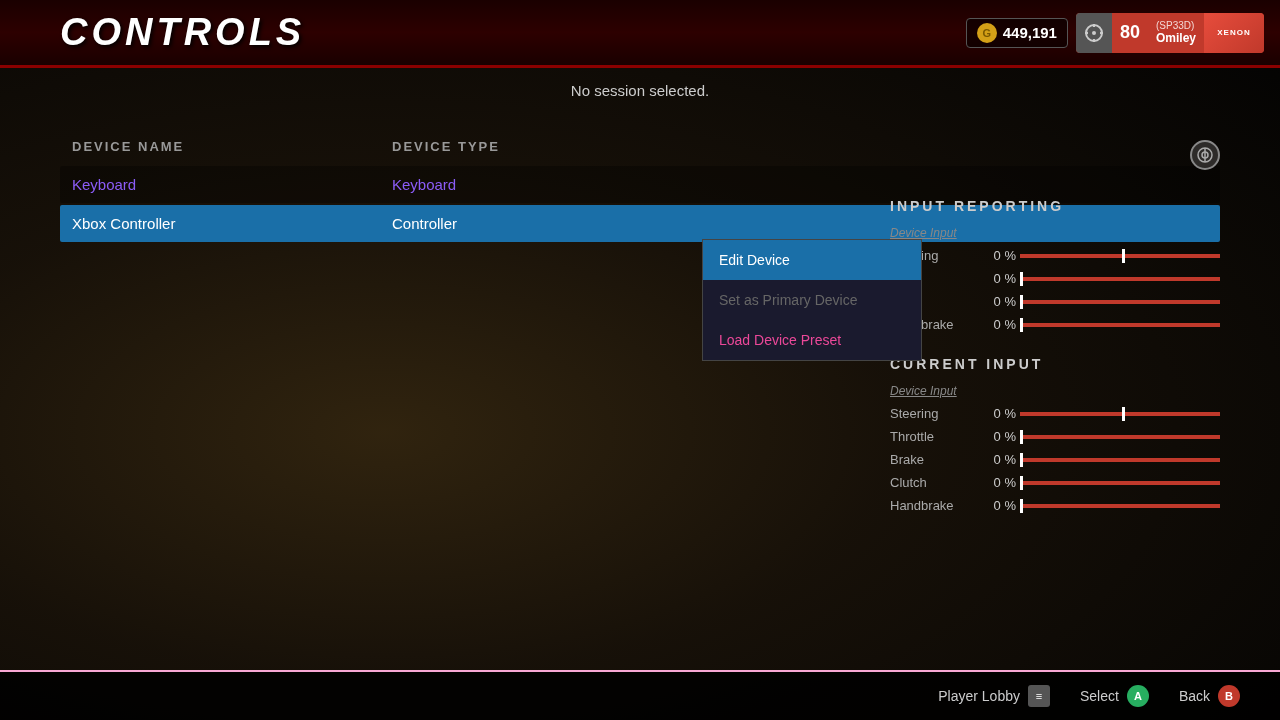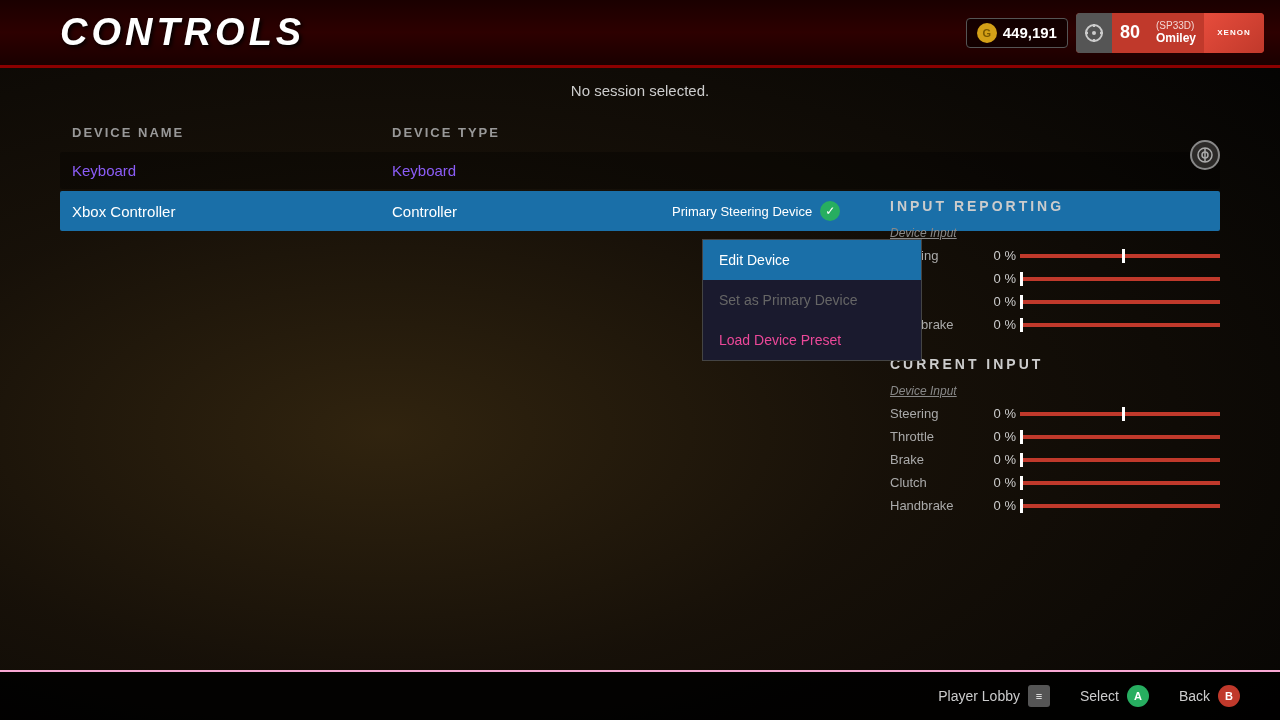--- a/index.html
+++ b/index.html
@@ -176,21 +176,21 @@
       font-size: 14px;
       color: #ccc;
       position: absolute;
       right: 60px;
       top: 72px;
     }
 
     
     .table-section {
       padding: 0 60px;
-      margin-top: 4px;
+      margin-top: 18px;
     }
 
     .table-header {
       display: grid;
       grid-template-columns: 320px 280px 1fr;
       padding: 8px 12px;
       margin-bottom: 4px;
     }
 
     .table-header-cell {
@@ -461,24 +461,20 @@
 
     <div class="table-row normal">
       <div class="table-cell">Keyboard</div>
       <div class="table-cell">Keyboard</div>
       <div class="table-cell"></div>
     </div>
 
     <div class="table-row selected">
       <div class="table-cell">Xbox Controller</div>
       <div class="table-cell">Controller</div>
-      <div class="table-cell primary-device-badge">
-        <span>Primary Steering Device</span>
-        <div class="checkmark-circle">✓</div>
-      </div>
     </div>
   </div>
 
   <div class="context-menu">
     <div class="context-menu-item active">Edit Device</div>
     <div class="context-menu-item disabled">Set as Primary Device</div>
     <div class="context-menu-item">Load Device Preset</div>
   </div>
 
   <div class="input-panel">

